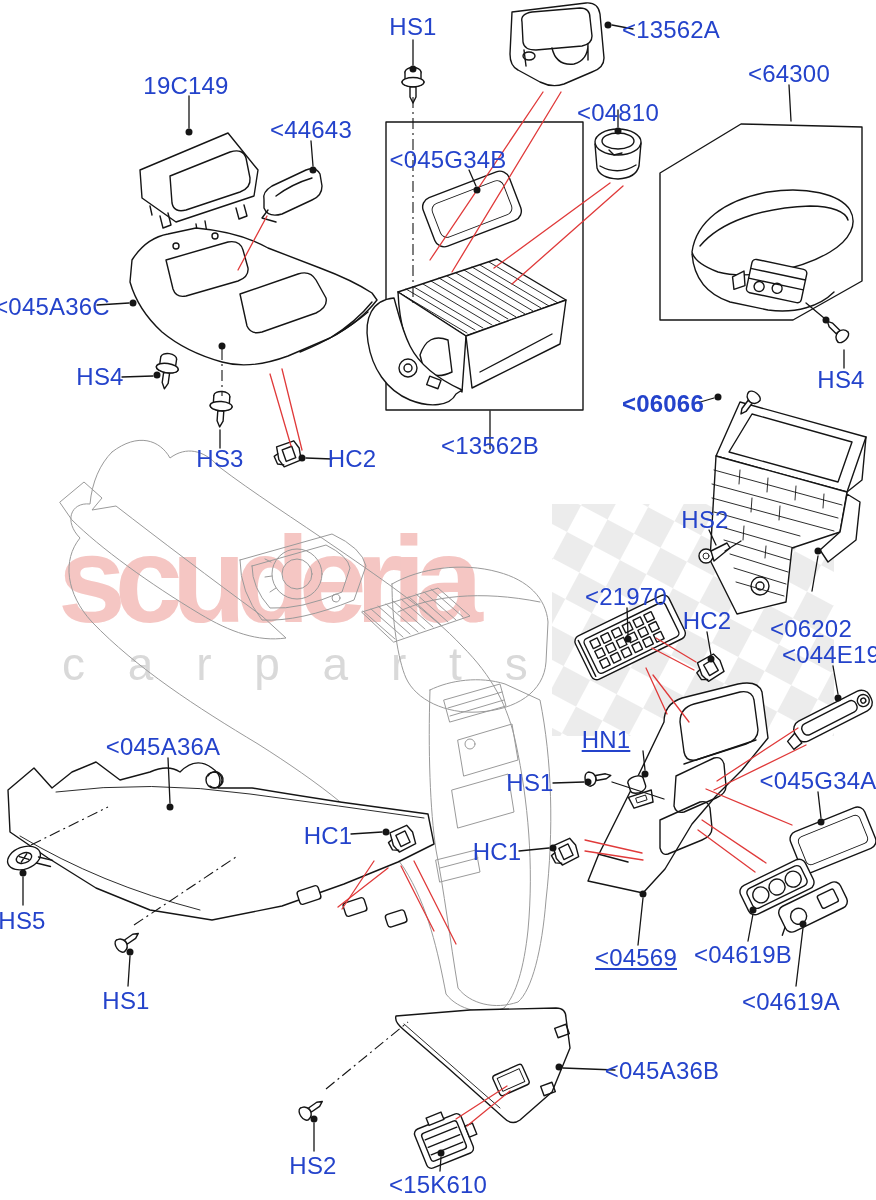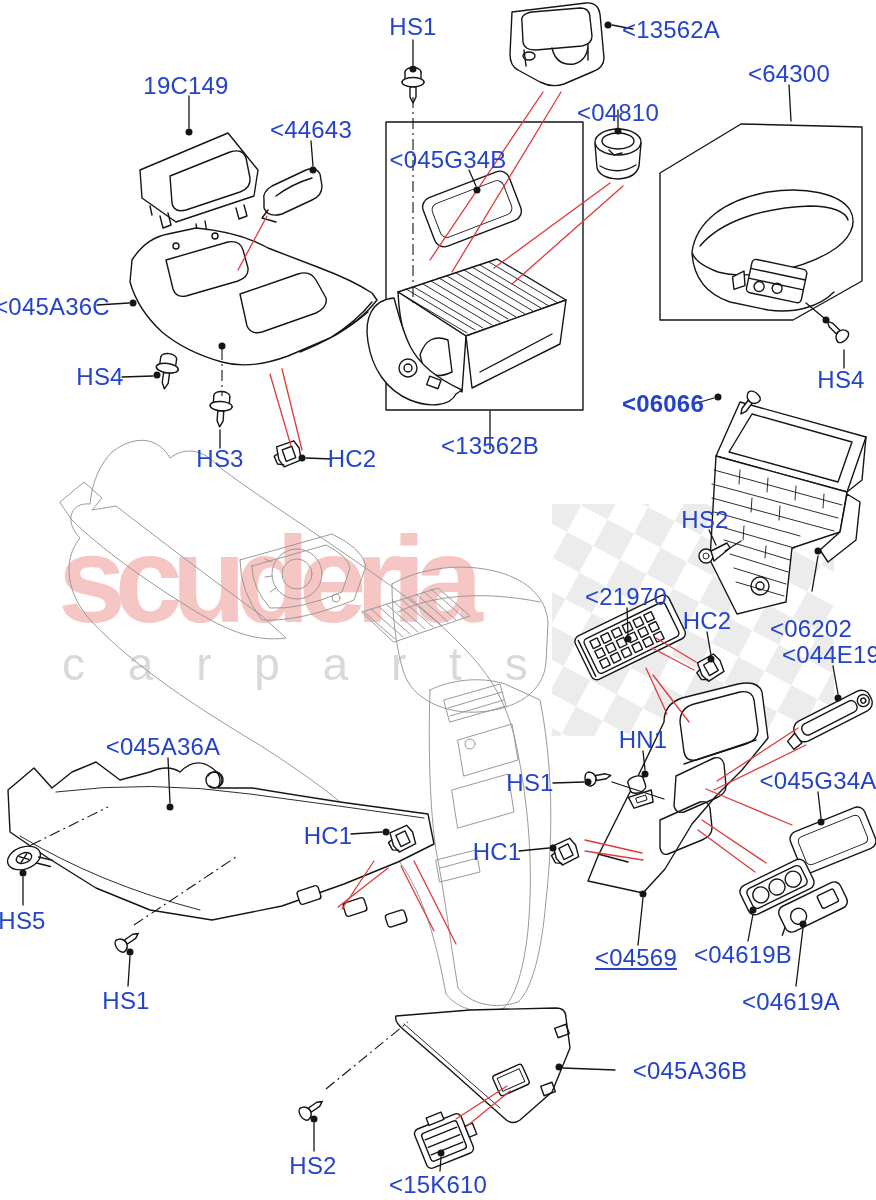--- a/index.html
+++ b/index.html
@@ -427,28 +427,28 @@
       <span class="lbl" style="left: 841px; top: 380px;">HS4</span>
       <span class="lbl" style="left: 220px; top: 459px;">HS3</span>
       <span class="lbl" style="left: 352px; top: 459px;">HC2</span>
       <span class="lbl" style="left: 490px; top: 446px;">&lt;13562B</span>
       <span class="lbl" style="left: 663px; top: 404px; font-weight: bold;">&lt;06066</span>
       <span class="lbl" style="left: 705px; top: 520px;">HS2</span>
       <span class="lbl" style="left: 811px; top: 601px; margin-top: 28px;">&lt;06202</span>
       <span class="lbl" style="left: 626px; top: 597px;">&lt;21970</span>
       <span class="lbl" style="left: 707px; top: 621px;">HC2</span>
       <span class="lbl" style="left: 831px; top: 655px;">&lt;044E19</span>
-      <span class="lbl" style="left: 643px; top: 740px;">HN1</span>
+      <span class="lbl" style="left: 606px; top: 740px; text-decoration: underline;">HN1</span>
       <span class="lbl" style="left: 530px; top: 783px;">HS1</span>
       <span class="lbl" style="left: 818px; top: 781px;">&lt;045G34A</span>
       <span class="lbl" style="left: 163px; top: 747px;">&lt;045A36A</span>
       <span class="lbl" style="left: 328px; top: 836px;">HC1</span>
       <span class="lbl" style="left: 497px; top: 852px;">HC1</span>
       <span class="lbl" style="left: 22px; top: 921px;">HS5</span>
       <span class="lbl" style="left: 636px; top: 958px; text-decoration: underline;">&lt;04569</span>
       <span class="lbl" style="left: 743px; top: 955px;">&lt;04619B</span>
       <span class="lbl" style="left: 126px; top: 1001px;">HS1</span>
       <span class="lbl" style="left: 791px; top: 1002px;">&lt;04619A</span>
-      <span class="lbl" style="left: 662px; top: 1071px; margin-left: 28px;">&lt;045A36B</span>
+      <span class="lbl" style="left: 662px; top: 1071px;">&lt;045A36B</span>
       <span class="lbl" style="left: 313px; top: 1166px;">HS2</span>
       <span class="lbl" style="left: 438px; top: 1185px;">&lt;15K610</span>
     </div>
 </div>
 
 </body></html>

